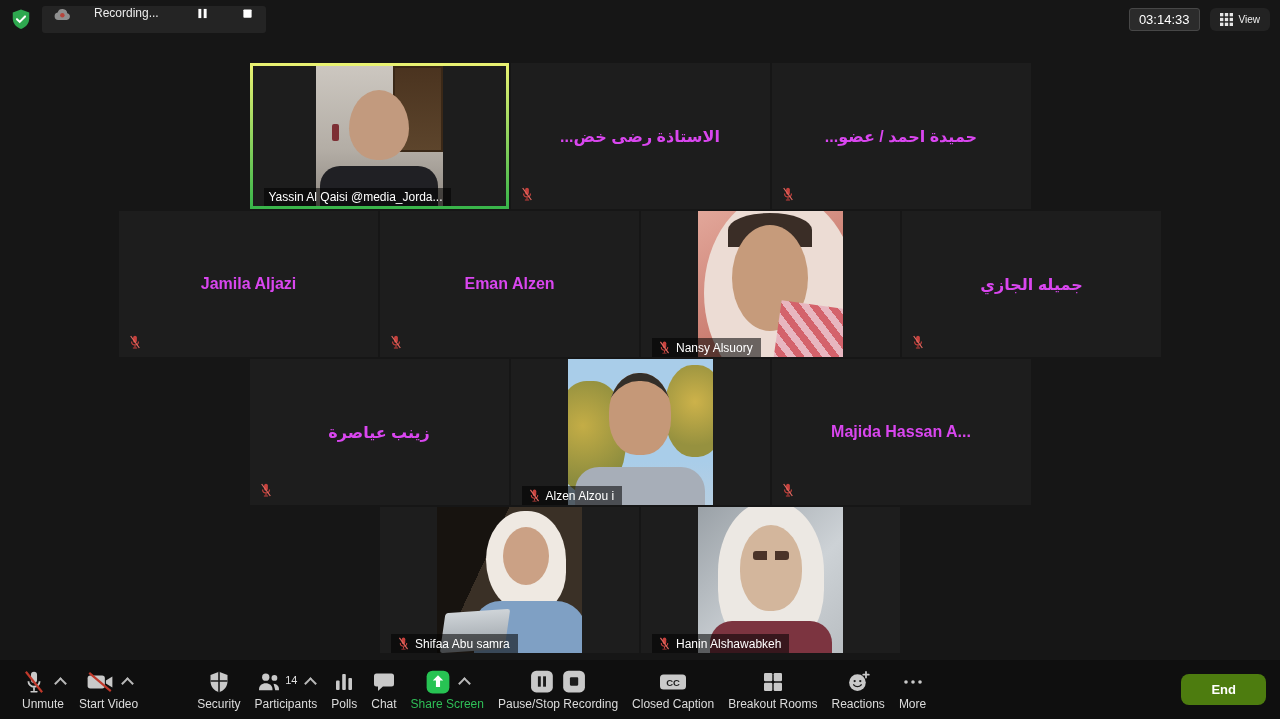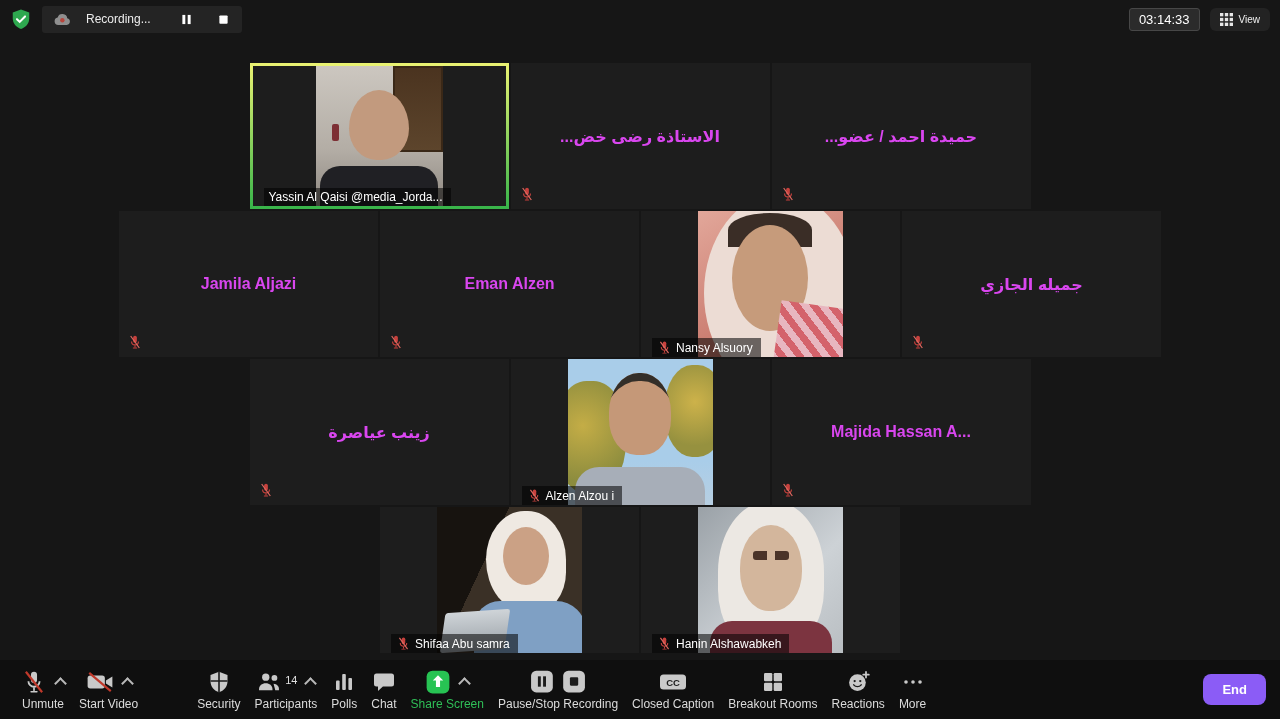--- a/index.html
+++ b/index.html
@@ -5,21 +5,21 @@
   html,body{margin:0;padding:0;}
   body{
     width:1280px;height:719px;position:relative;overflow:hidden;
     background:#161616;
     font-family:"Liberation Sans","DejaVu Sans",sans-serif;
     -webkit-font-smoothing:antialiased;
   }
   
   .topbar{position:absolute;top:0;left:0;right:0;height:38px;display:flex;align-items:center;padding:0 10px;box-sizing:border-box;gap:10px;}
   .shield{display:flex;align-items:center;cursor:pointer;}
-  .rec-pill{display:flex;align-items:center;background:#242424;border-radius:3px;height:27px;padding:0 11px;gap:14px;}
+  .rec-pill{display:flex;align-items:flex-start;background:#242424;border-radius:3px;height:27px;padding:0 11px;gap:22px;}
   .rec-text{font-size:12px;color:#ececec;}
   .rec-btn{display:flex;align-items:center;cursor:pointer;padding:2px;}
   .topbar-right{margin-left:auto;display:flex;align-items:center;gap:10px;}
   .timer{background:#2b2b2b;border:1px solid #474747;border-radius:3px;color:#fff;font-size:13px;padding:3px 9px;}
   .view-btn{display:flex;align-items:center;gap:6px;background:#232323;border-radius:6px;padding:5px 10px;color:#f0f0f0;font-size:10px;cursor:pointer;}
   
   .stage{position:absolute;top:38px;left:0;right:0;bottom:59px;}
   .grid{width:1042px;margin:25px auto 0;display:flex;flex-direction:column;gap:2px;}
   .grid-row{display:flex;gap:2px;justify-content:center;}
   .tile{position:relative;width:259px;height:146px;background:#1d1d1d;overflow:hidden;box-sizing:border-box;cursor:pointer;}
@@ -68,21 +68,21 @@
   .toolbar{position:absolute;left:0;right:0;bottom:0;height:59px;background:#0f0f0f;display:flex;align-items:center;padding:0 14px;box-sizing:border-box;}
   .tb-items{display:flex;align-items:center;}
   .tb-item{display:flex;flex-direction:column;align-items:center;justify-content:center;margin:0 7px;cursor:pointer;}
   #tb-security{margin-left:52px;}
   .tb-icon-row{height:27px;display:flex;align-items:center;}
   .tb-icon{display:flex;align-items:center;}
   .tb-label{font-size:12px;color:#dcdcdc;margin-top:2px;white-space:nowrap;}
   .tb-item.accent .tb-label{color:#2fbf57;}
   .tb-badge{font-size:11px;color:#e0e0e0;margin-left:3px;align-self:flex-start;margin-top:6px;}
   .chev{width:7px;height:7px;border-top:2px solid #b9b9b9;border-left:2px solid #b9b9b9;transform:rotate(45deg);margin-left:9px;margin-top:4px;display:inline-block;}
-  .end-btn{margin-left:auto;background:#8b5cf6;color:#fff;font-weight:bold;font-size:13px;border:none;border-radius:8px;padding:8px 19px;cursor:pointer;font-family:inherit;}
+  .end-btn{margin-left:auto;background:#4d7c0f;color:#fff;font-weight:bold;font-size:13px;border:none;border-radius:8px;padding:8px 30px;cursor:pointer;font-family:inherit;}
 </style>
 </head>
 <body>
 
 <div class="topbar">
   <span class="shield">
     <svg viewBox="0 0 24 24" width="22" height="22">
         <path d="M12 1.5l9 3.4v6.3c0 5.6-3.8 10.1-9 11.6-5.2-1.5-9-6-9-11.6V4.9z" fill="#2ea84f"></path>
         <path d="M7.6 12.2l3 3 5.8-6" stroke="#fff" stroke-width="2.2" fill="none" stroke-linecap="round"></path>
       </svg>

